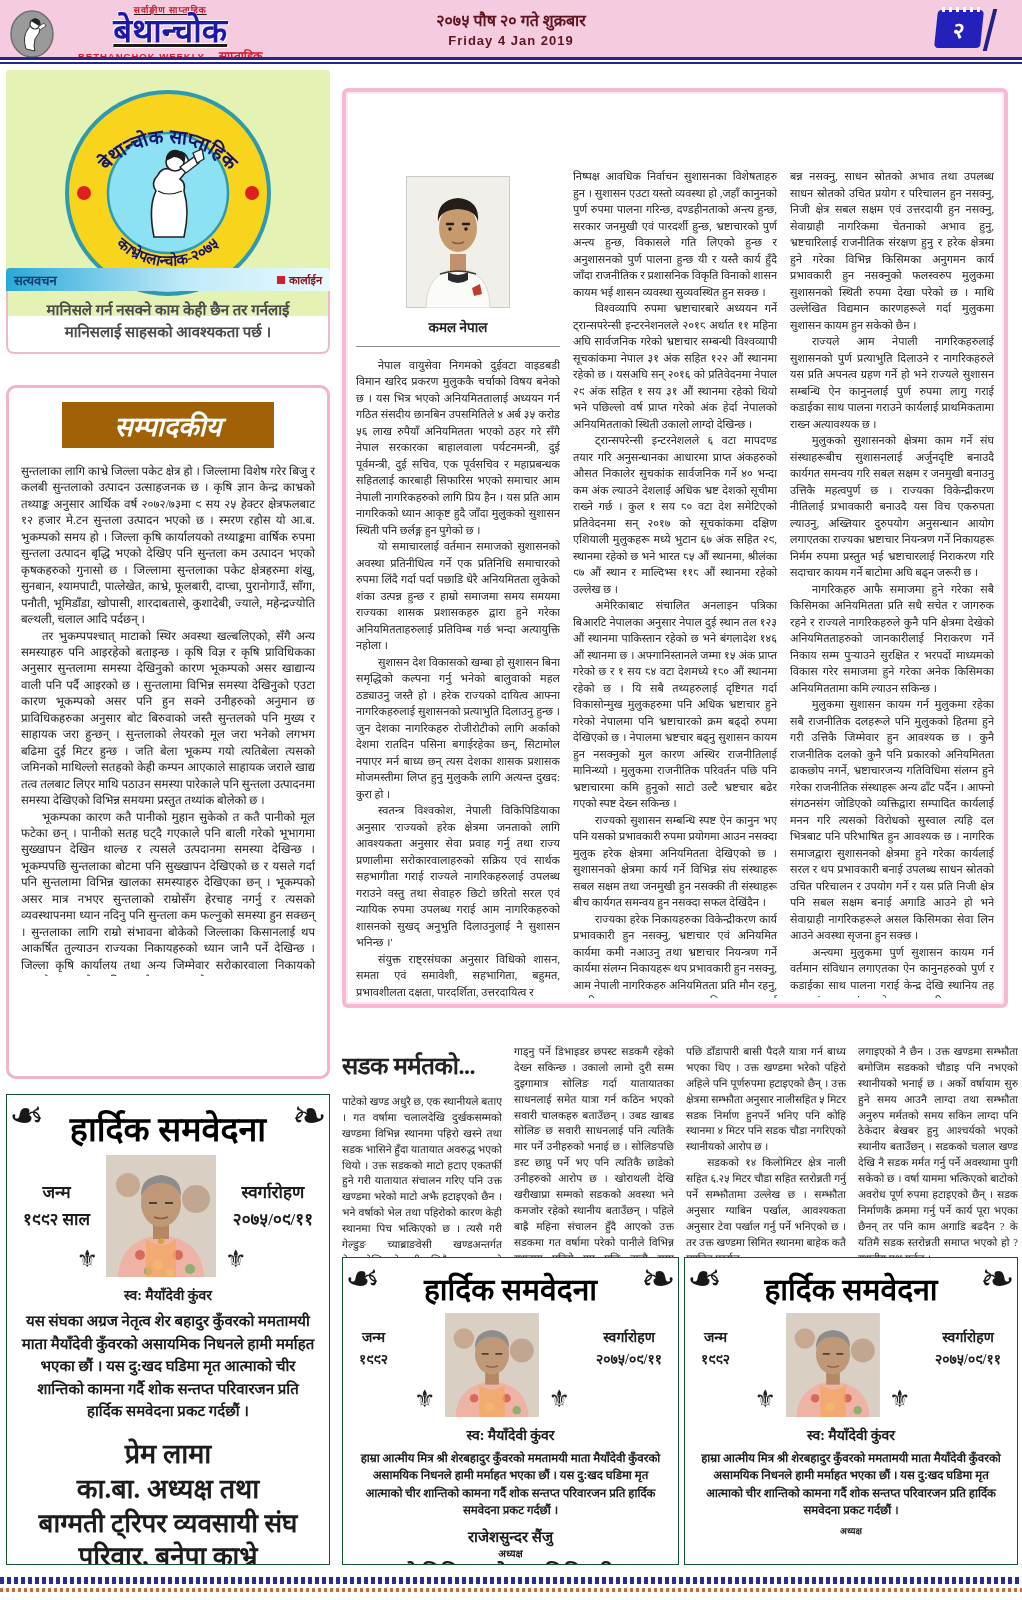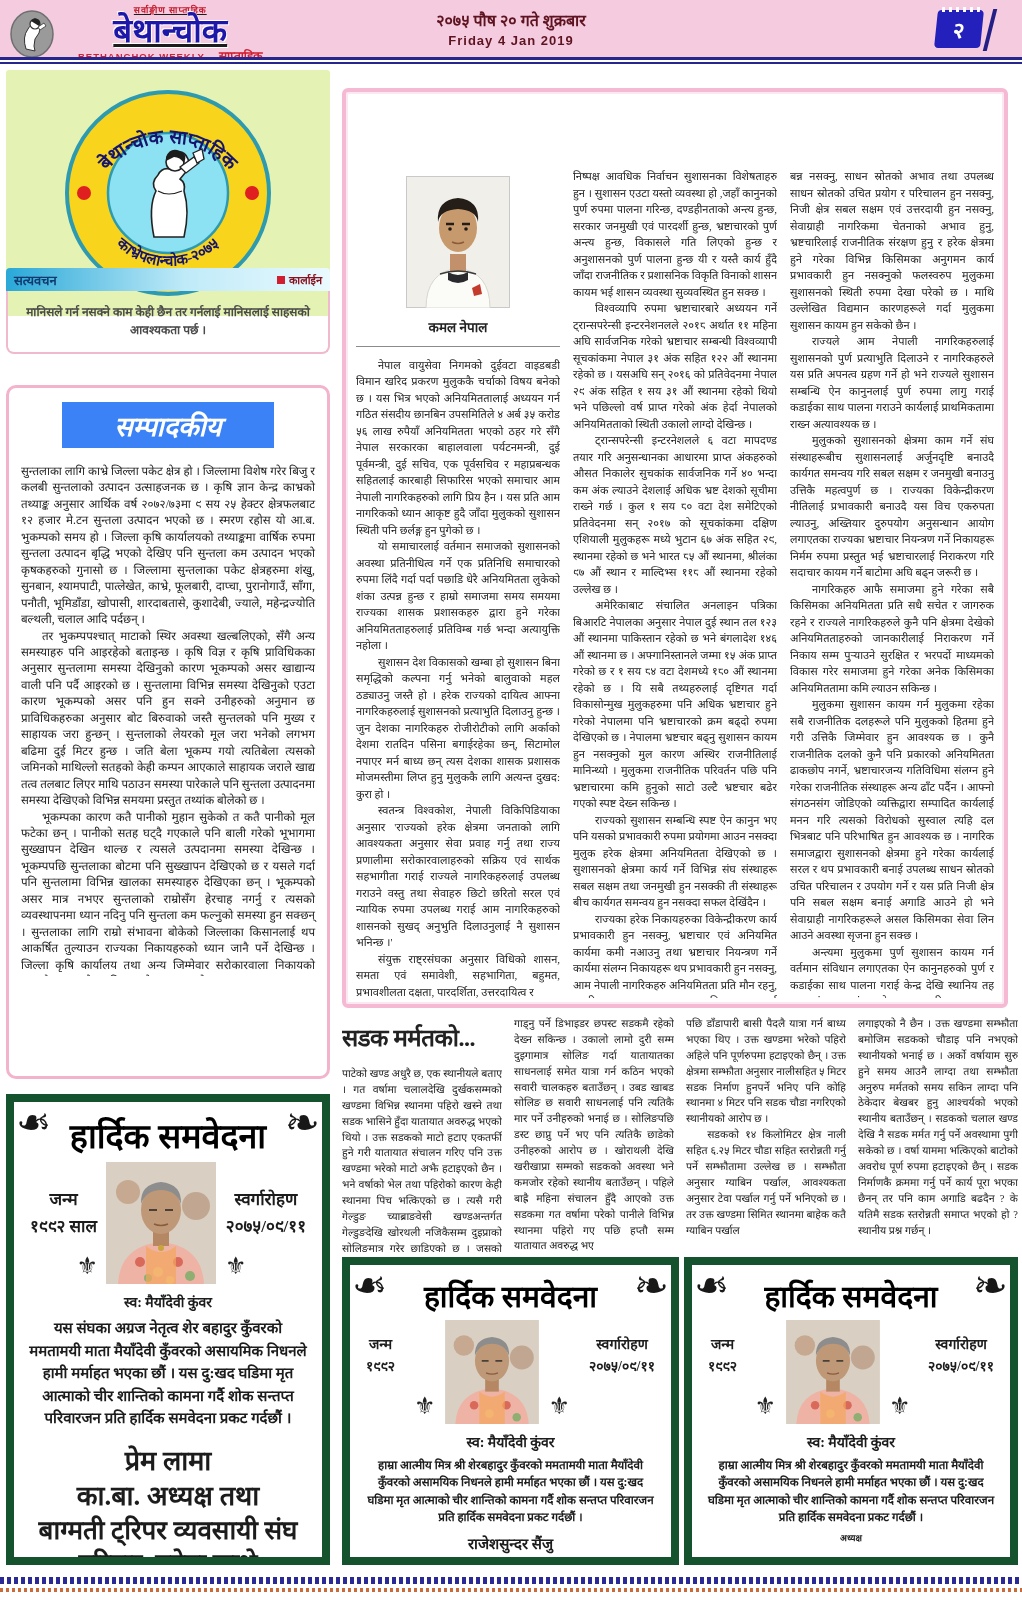--- a/index.html
+++ b/index.html
@@ -35,33 +35,33 @@
   .green-box { position:absolute; left:6px; top:70px; width:324px; height:246px; background:#e4f2b4; border-radius:3px;
                display:flex; align-items:center; justify-content:center; }
   .quote-box { position:absolute; left:6px; top:268px; width:324px; height:88px; }
   .quote-bar { height:23px; background:linear-gradient(90deg,#29a8d8,#bfeaf8 55%,#eafaff); border-radius:4px 4px 0 0;
                display:flex; align-items:center; justify-content:space-between; padding:0 8px;gap:8px; }
   .quote-title { font-size:13px; font-weight:bold; color:#123a6e; }
   .quote-author { font-size:11px; font-weight:bold; color:#8a1220; display:flex; align-items:center; gap:4px; }
   .quote-author i { width:8px; height:8px; background:#d01f30; display:inline-block; }
   .quote-body { border:2px solid #f0b9cd; border-top:none; border-radius:0 0 8px 8px; height:63px;
                 display:flex; align-items:center; justify-content:center; padding:4px 10px; }
-  .quote-text { font-size:12px; font-weight:bold; color:#4a4a4a; text-align:center; line-height:1.45; }
+  .quote-text { font-size:15px; font-weight:bold; color:#4a4a4a; text-align:center; line-height:1.45; }
 
   .editorial { position:absolute; left:6px; top:385px; width:324px; height:694px;
                border:3px solid #f3b3cc; border-radius:10px; overflow:hidden; background:#fff; }
-  .ed-label { width:212px; height:46px; background:#3b82f6; margin:14px auto 8px; display:flex; align-items:center; justify-content:center; }
+  .ed-label { width:212px; height:46px; background:#a16207; margin:14px auto 8px; display:flex; align-items:center; justify-content:center; }
   .ed-label span { color:#fff; font-size:27px; font-weight:bold; font-style:italic; }
   .ed-headline { text-align:center; font-size:27px; font-weight:bold; line-height:1.2; color:#111; }
   .ed-body { padding:8px 12px 0; height:520px; overflow:hidden; text-align:justify; font-size:11.6px; line-height:1.42; color:#222; }
   .ed-body p { text-indent:1.8em; margin:0; }
   .ed-body p:first-child { text-indent:0; }
 
   
-  .cond { position:absolute; border:8px solid #14532d; background:#fff; overflow:hidden; }
+  .cond { position:absolute; border:1px solid #14532d; background:#fff; overflow:hidden; }
   .cond-left  { left:6px;  top:1094px; width:324px; height:471px; }
   .cond-mid   { left:342px; top:1257px; width:337px; height:308px; }
   .cond-right { left:684px; top:1257px; width:334px; height:308px; }
   .cond-title { text-align:center; font-weight:bold; color:#000; margin-top:10px; }
   .cond-left .cond-title { font-size:34px; }
   .cond-mid .cond-title, .cond-right .cond-title { font-size:30px; }
   .corner { position:absolute; font-size:0; }
   .corner::before { content:"❧"; font-size:42px; color:#181818; display:block; }
   .c-tl { left:2px; top:-4px; } .c-tl::before { transform:scaleX(-1); }
   .c-tr { right:2px; top:-4px; }
@@ -92,21 +92,21 @@
   .art-headline { text-align:center; font-size:40px; font-weight:bold; color:#0d0d0d; margin-top:12px; letter-spacing:-1px; }
   .art-cols { position:absolute; top:76px; left:10px; right:10px; bottom:6px; display:flex; gap:13px; overflow:hidden; }
   .col { flex:1 1 0; text-align:justify; font-size:11px; line-height:1.5; color:#222; overflow:hidden; }
   .col p { text-indent:2em; margin:0; }
   .col2 p:first-child, .col3 p:first-child { text-indent:0; }
   .photo-wrap { width:104px; margin:8px auto 0; }
   .photo-caption { text-align:center; font-weight:bold; font-size:13.5px; margin-top:5px; }
   .cap-rule { border-bottom:1.5px solid #8c8c8c; margin:8px 0 10px; }
 
   
-  .road { position:absolute; left:342px; top:1016px; width:676px; height:236px; display:flex; gap:12px; overflow:hidden; }
+  .road { position:absolute; left:342px; top:1044px; width:676px; height:236px; display:flex; gap:12px; overflow:hidden; }
   .road .col { font-size:10.6px; line-height:1.5; }
   .road-headline { font-size:24px; font-weight:bold; white-space:nowrap; margin:4px 0 10px; letter-spacing:-0.5px; }
   .road .col p:first-child { text-indent:0; }
 
   
   .foot-dots-blue { position:absolute; left:0; top:1577px; width:1022px; height:7px;
       background:repeating-linear-gradient(90deg,#2a2a96 0 4px,transparent 4px 7px); }
   .foot-dots-red { position:absolute; left:0; top:1588px; width:1022px; height:4px;
       background:repeating-linear-gradient(90deg,#c96a3a 0 3px,transparent 3px 6px); }
 </style>

